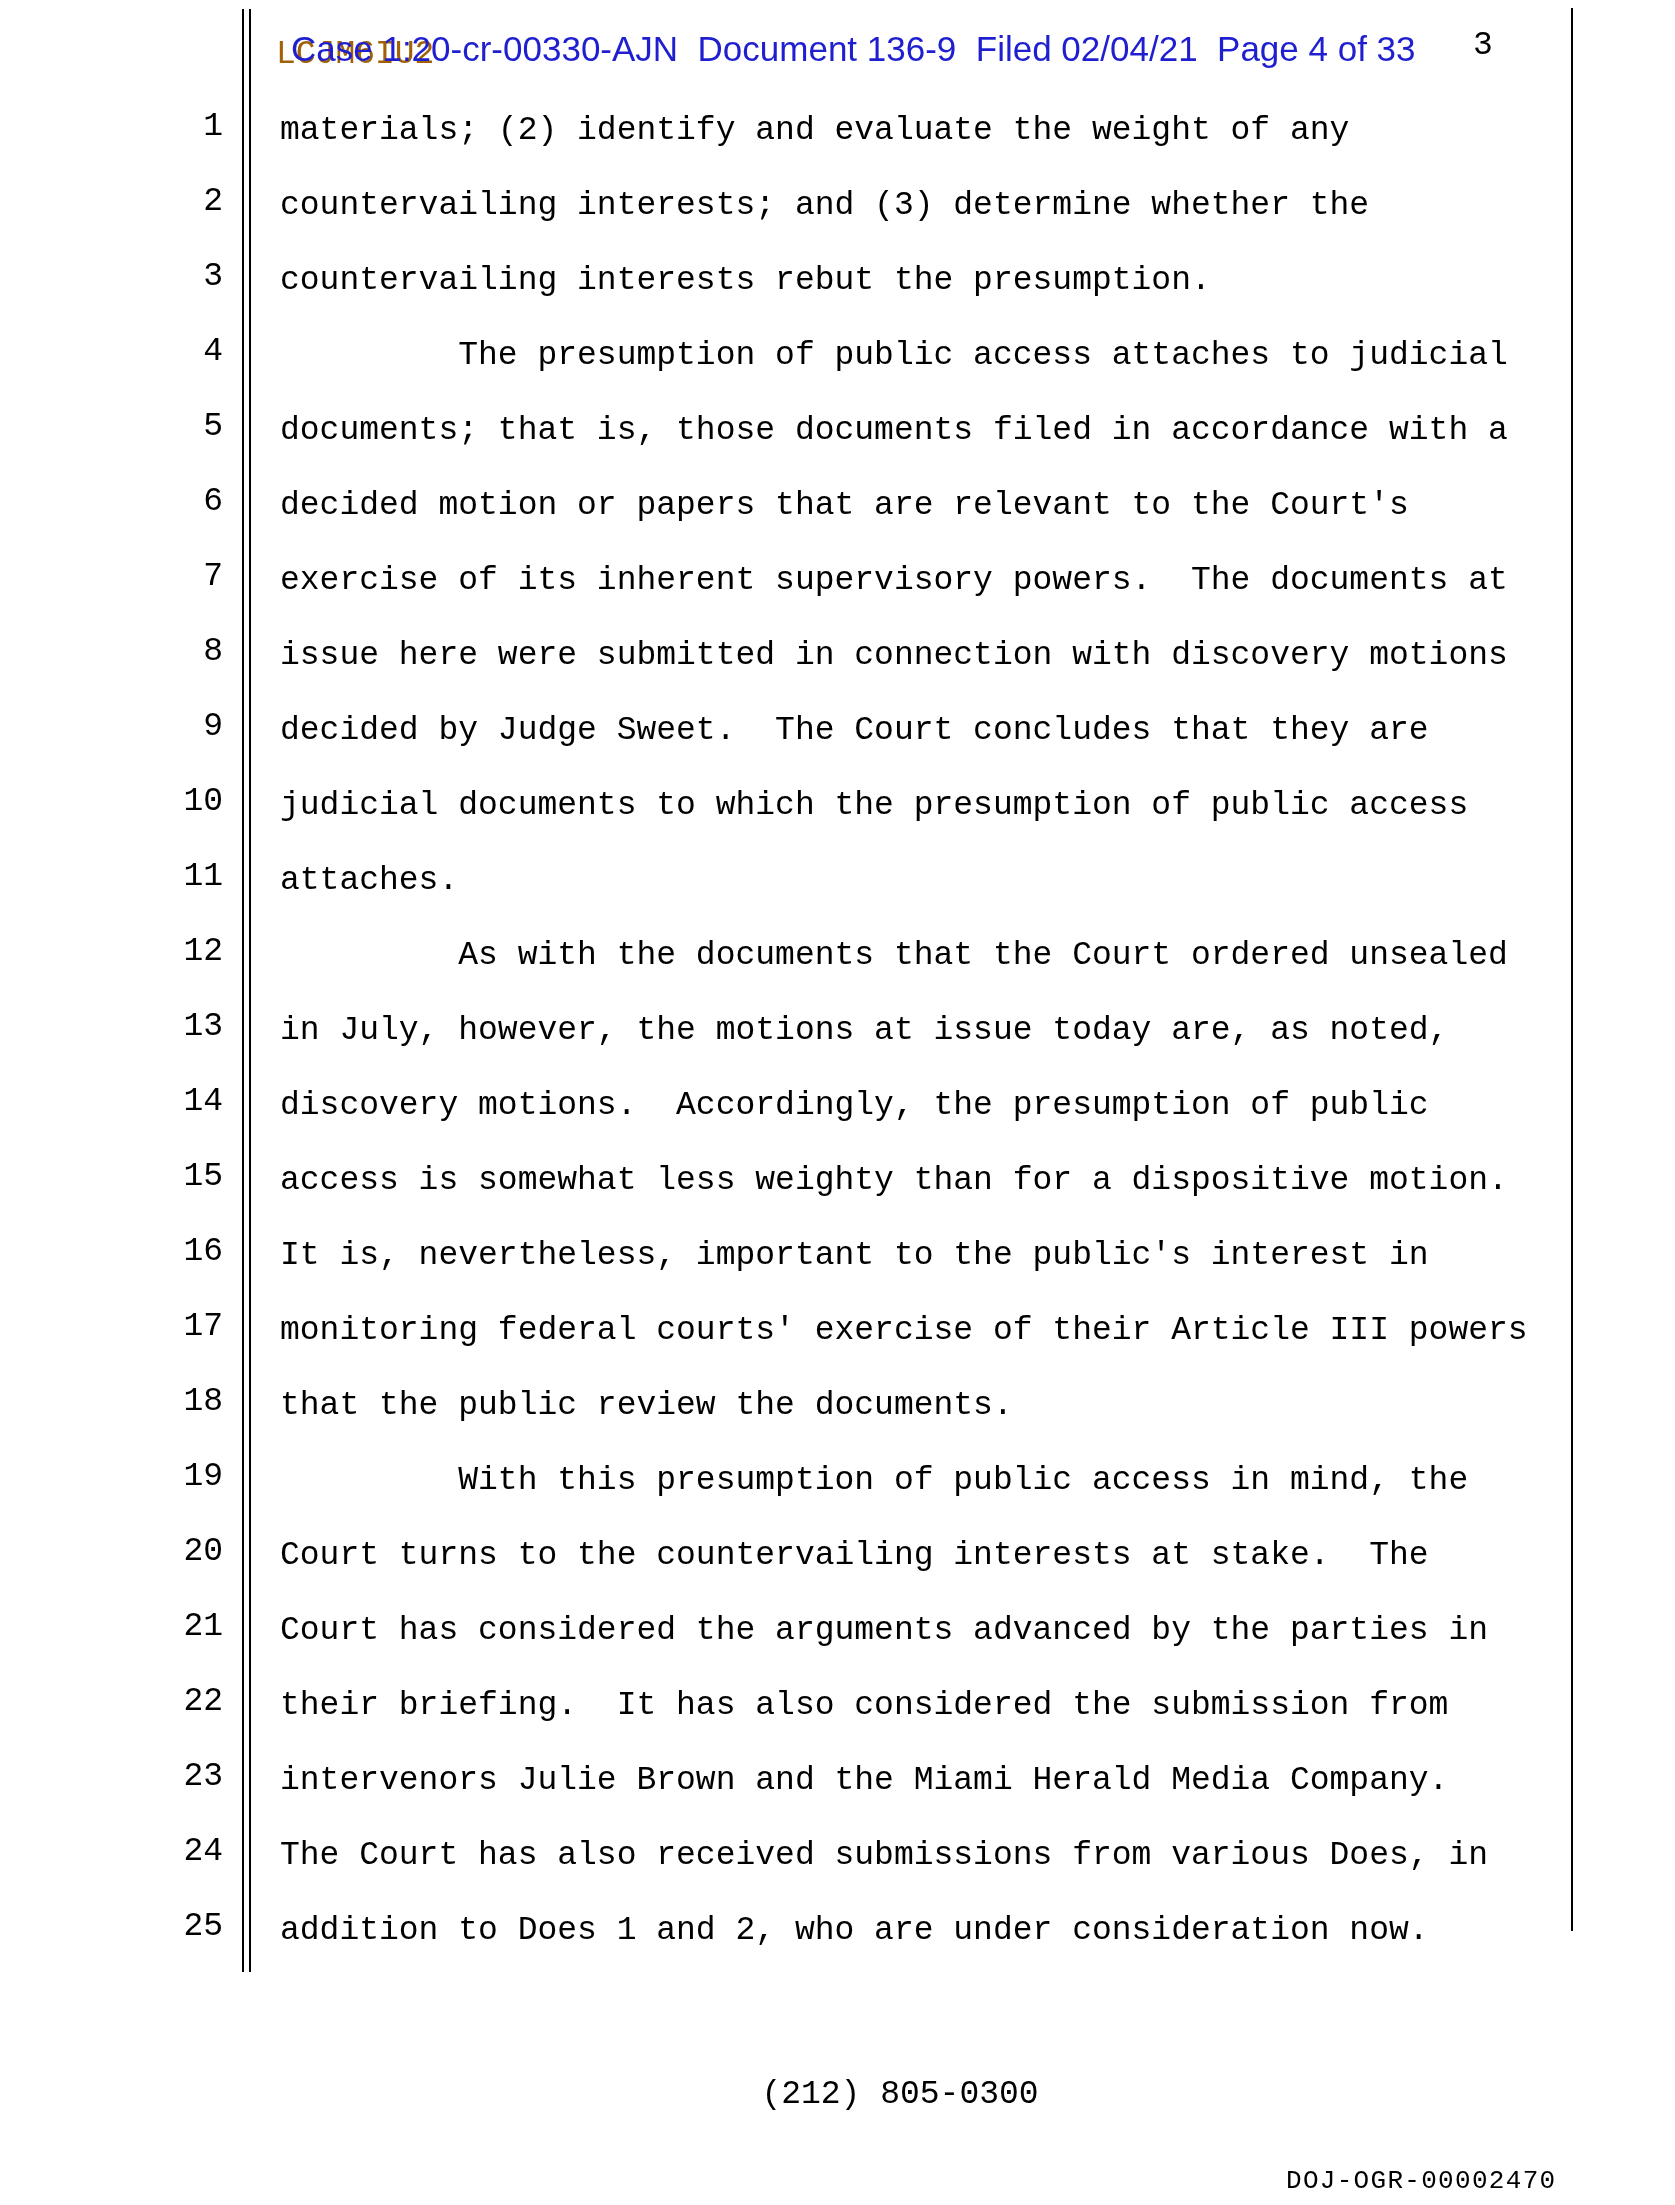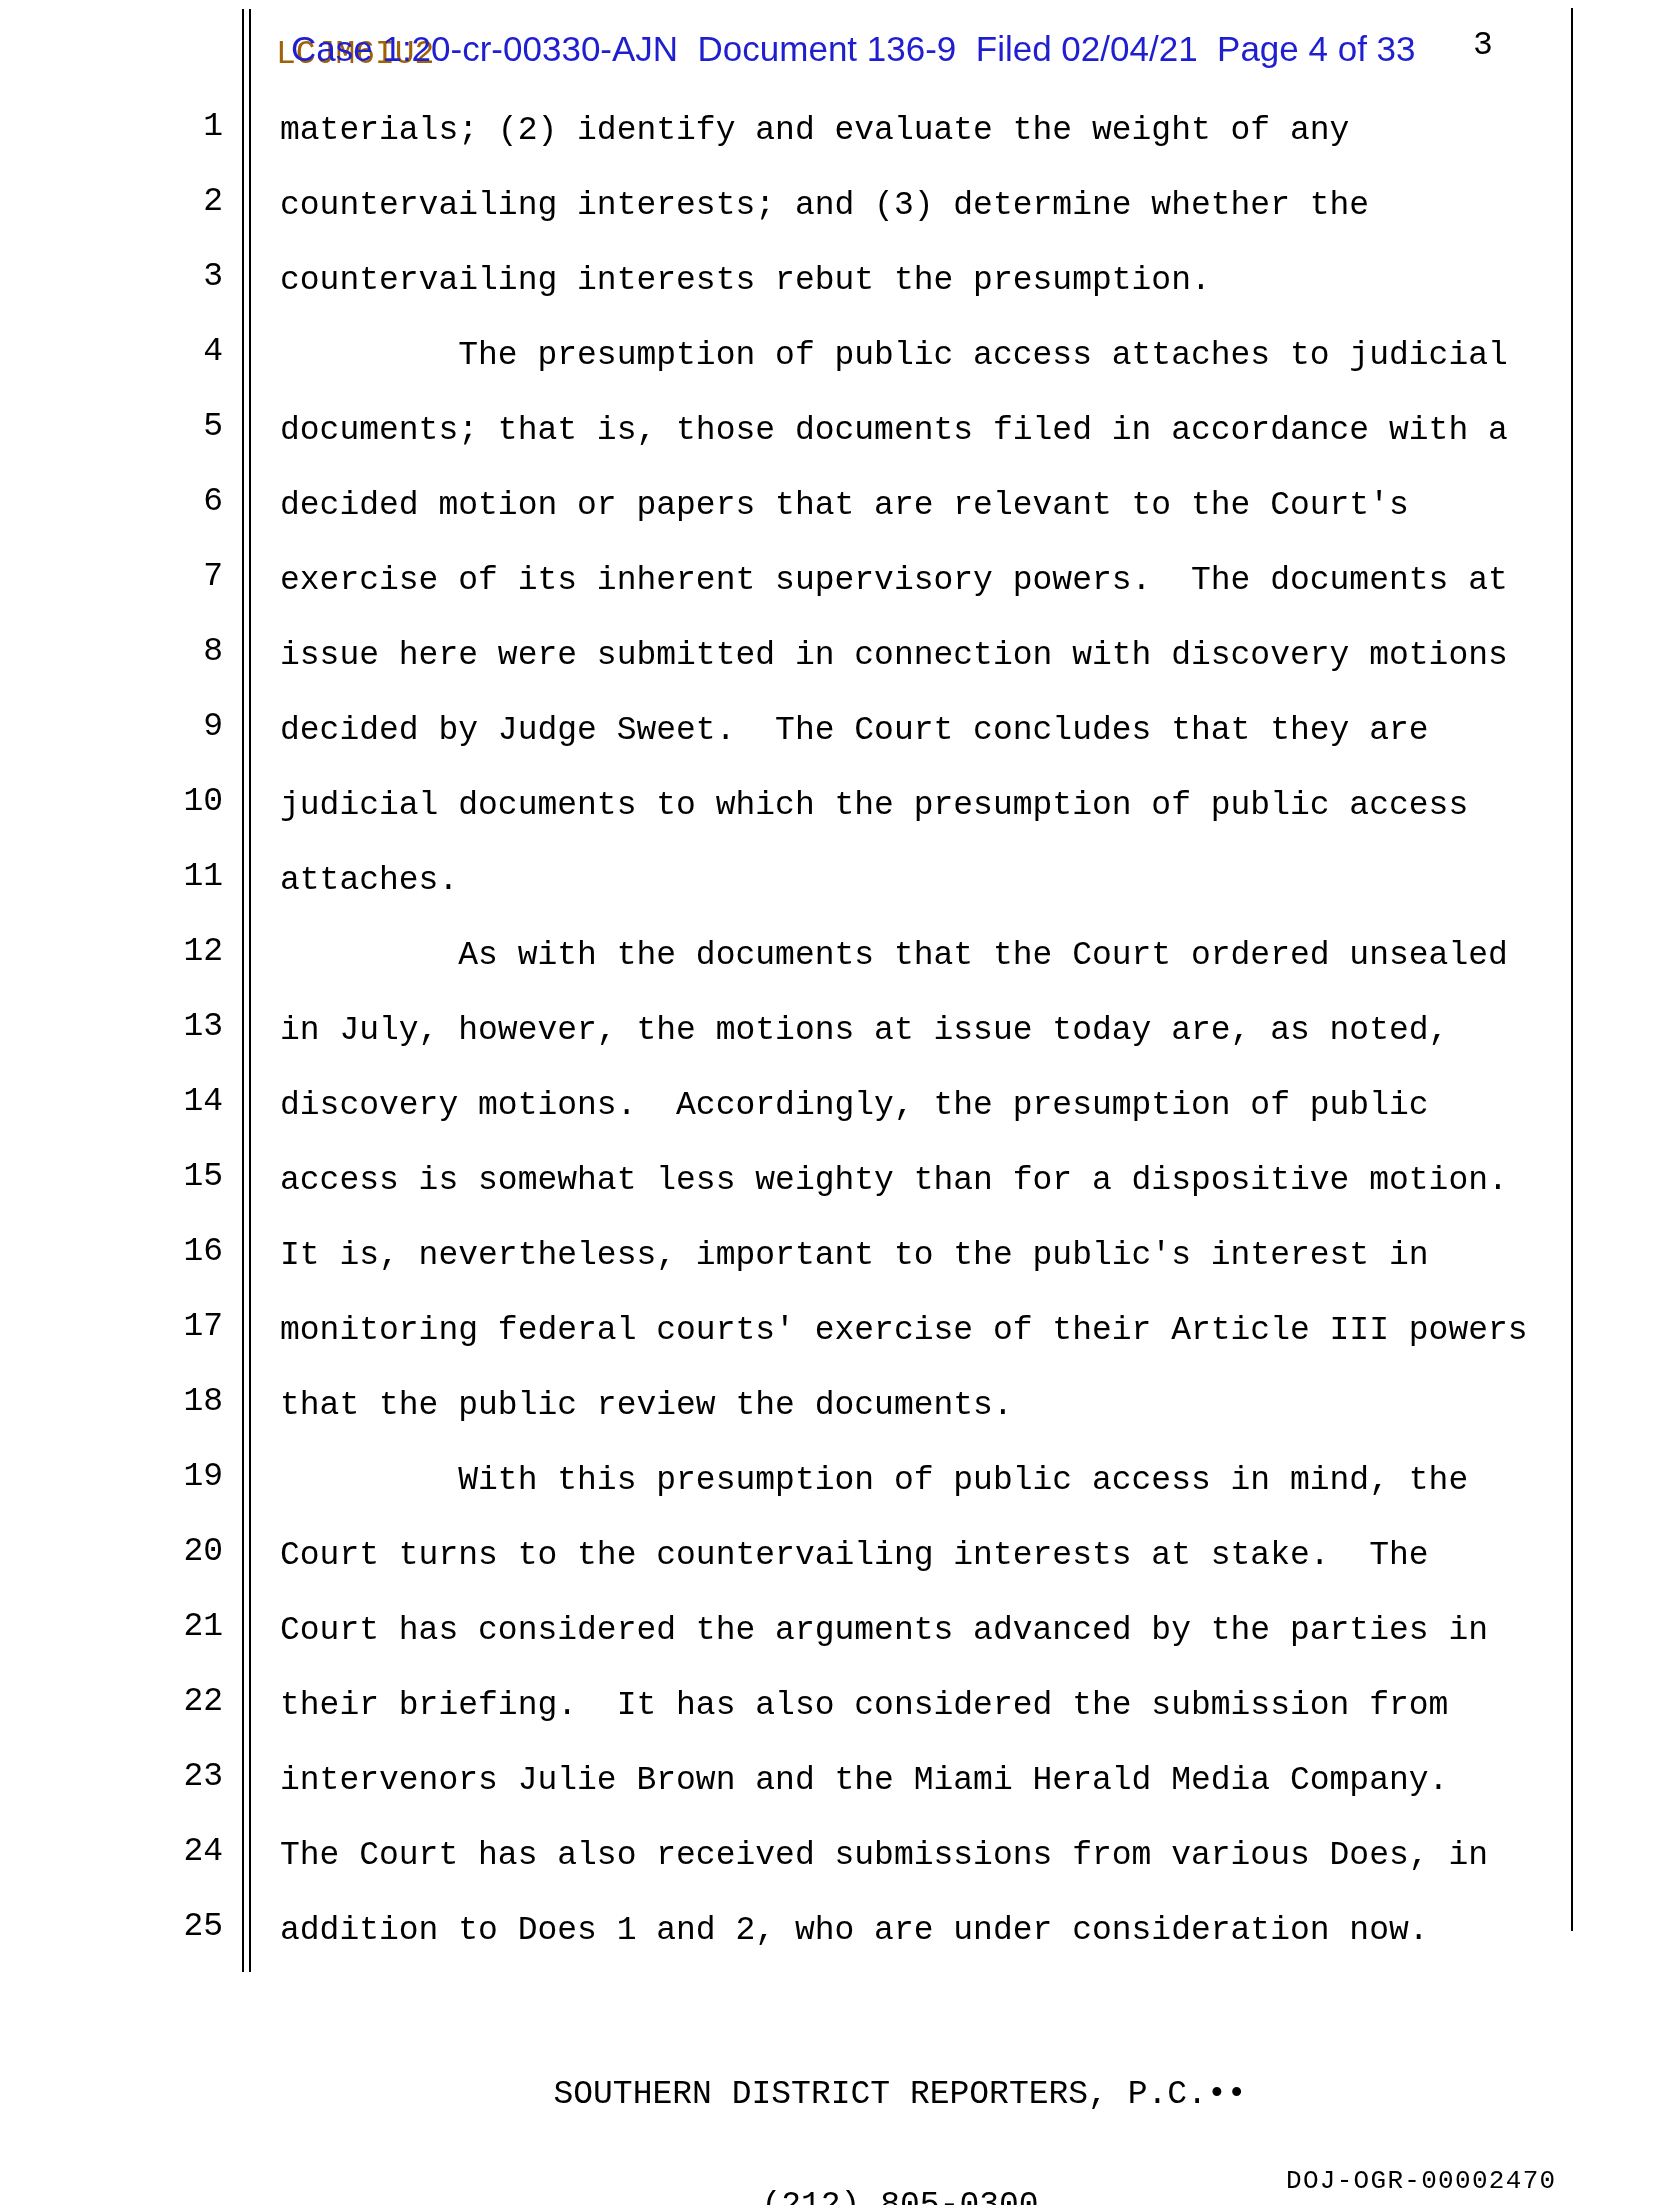--- a/index.html
+++ b/index.html
@@ -146,20 +146,19 @@
 that the public review the documents.
          With this presumption of public access in mind, the
 Court turns to the countervailing interests at stake.  The
 Court has considered the arguments advanced by the parties in
 their briefing.  It has also considered the submission from
 intervenors Julie Brown and the Miami Herald Media Company.
 The Court has also received submissions from various Does, in
 addition to Does 1 and 2, who are under consideration now.</pre>
 
   <div class="footer">
-    <div>SOUTHERN DISTRICT REPORTERS, P.C.••</div>
     <div>(212) 805-0300</div>
   </div>
 
   <span class="bates">DOJ-OGR-00002470</span>
 
 </div>
 
 
 </body></html>

